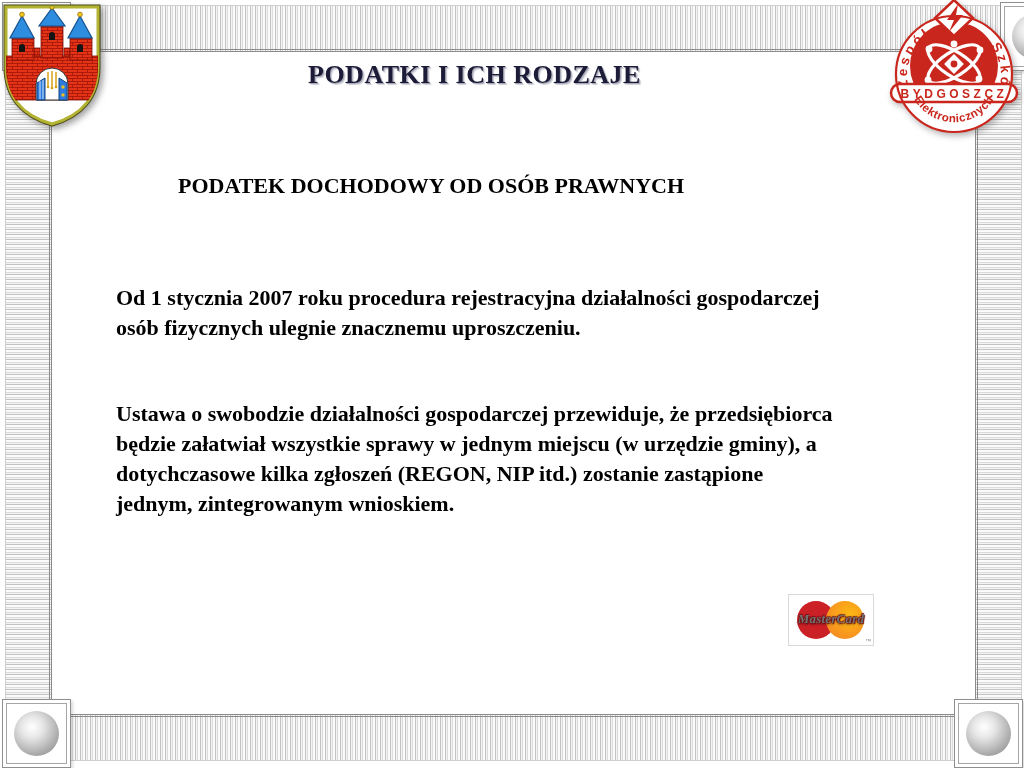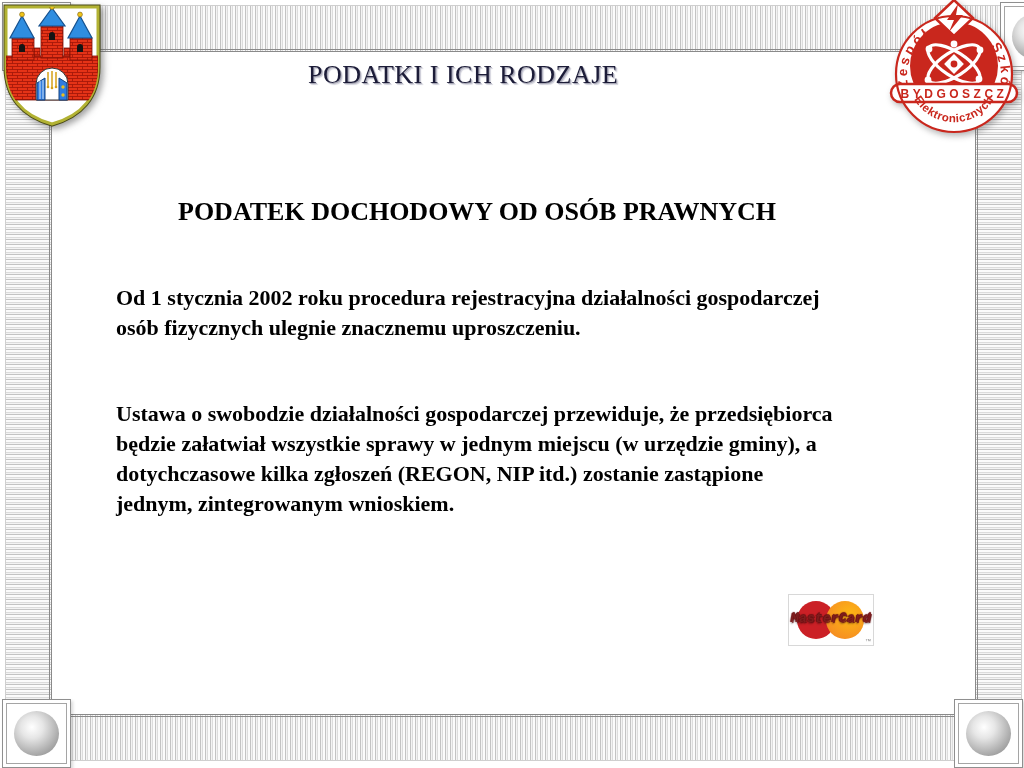--- a/index.html
+++ b/index.html
@@ -23,37 +23,37 @@
   .corner-tr{left:1000px;top:2px;}
   .corner-bl{left:2px;top:699px;}
   .corner-br{left:954px;top:699px;}
   
   .crest{position:absolute;left:0;top:0;width:104px;height:132px;z-index:8;
     filter:drop-shadow(3px 3px 3px rgba(70,70,70,0.5));}
   .school-badge{position:absolute;left:888px;top:0;width:134px;height:142px;z-index:8;
     filter:drop-shadow(2px 3px 3px rgba(90,90,90,0.45));}
   
   .slide-title{position:absolute;left:308px;top:60px;z-index:4;
-    font-size:26px;font-weight:normal;color:#1c1c38;letter-spacing:0.5px;
+    font-size:26px;font-weight:bold;color:#1c1c38;letter-spacing:0.5px;
     text-shadow:1px 1px 0 #a8a8b6,2px 2px 1px #cfcfda;}
   .slide-subtitle{position:absolute;left:178px;top:173px;z-index:4;
-    font-size:26px;font-weight:bold;color:#000;margin-top:24px;}
+    font-size:22px;font-weight:bold;color:#000;}
   .body-par{position:absolute;left:116px;width:860px;z-index:4;
     font-size:22px;line-height:30px;font-weight:bold;color:#000;white-space:pre-line;}
   .par-1{top:283px;}
   .par-2{top:399px;}
   
   .mastercard{position:absolute;left:788px;top:594px;width:84px;height:50px;background:#fff;
     border:1px solid #d8d8d8;z-index:4;}
   .mc-circle{position:absolute;top:6px;width:38px;height:38px;border-radius:50%;}
   .mc-red{left:8px;background:#cb2026;}
   .mc-orange{left:37px;background:radial-gradient(circle at 62% 38%,#fdb913 0%,#f79420 65%,#ef8222 100%);}
   .mc-label{position:absolute;left:0;right:0;top:16px;text-align:center;
-    font-family:Liberation Mono, monospace;
-    font-style:italic;font-weight:bold;font-size:13px;color:#7f1d1d;letter-spacing:0.2px;
+    font-family:Liberation Serif, serif;
+    font-style:italic;font-weight:bold;font-size:13px;color:#737373;letter-spacing:0.2px;
     text-shadow:1px 1px 1px #6b1114,-1px 0 1px #6b1114,0 -1px 1px #6b1114,0 2px 2px rgba(0,0,0,0.35);}
   .mc-tm{position:absolute;right:2px;bottom:1px;font-size:6px;color:#8a8a8a;
     font-family:"Liberation Sans",sans-serif;font-style:normal;text-shadow:none;}
 </style>
 </head>
 <body>
 
 <div class="band band-h band-top"></div>
 <div class="band band-h band-bottom"></div>
 <div class="band band-v band-left"></div>
@@ -165,21 +165,21 @@
 
   <text font-family="Liberation Sans, DejaVu Sans, sans-serif" font-size="11.5" font-weight="bold" fill="#c9271d" letter-spacing="0.5">
     <textPath href="#arcBottom" startOffset="50%" text-anchor="middle">Elektronicznych</textPath>
   </text>
   <circle cx="66" cy="74" r="58" fill="none" stroke="#c9271d" stroke-width="2.2"></circle>
 </svg>
 </div>
 
 <div class="slide-title">PODATKI I ICH RODZAJE</div>
 <div class="slide-subtitle">PODATEK DOCHODOWY OD OSÓB PRAWNYCH</div>
-<div class="body-par par-1">Od 1 stycznia 2002 roku procedura rejestracyjna działalności gospodarczej
+<div class="body-par par-1">Od 1 stycznia 2007 roku procedura rejestracyjna działalności gospodarczej
 osób fizycznych ulegnie znacznemu uproszczeniu.</div>
 <div class="body-par par-2">Ustawa o swobodzie działalności gospodarczej przewiduje, że przedsiębiorca
 będzie załatwiał wszystkie sprawy w jednym miejscu (w urzędzie gminy), a
 dotychczasowe kilka zgłoszeń (REGON, NIP itd.) zostanie zastąpione
 jednym, zintegrowanym wnioskiem.</div>
 
 <div class="mastercard">
   <div class="mc-circle mc-red"></div>
   <div class="mc-circle mc-orange"></div>
   <div class="mc-label">MasterCard</div>

